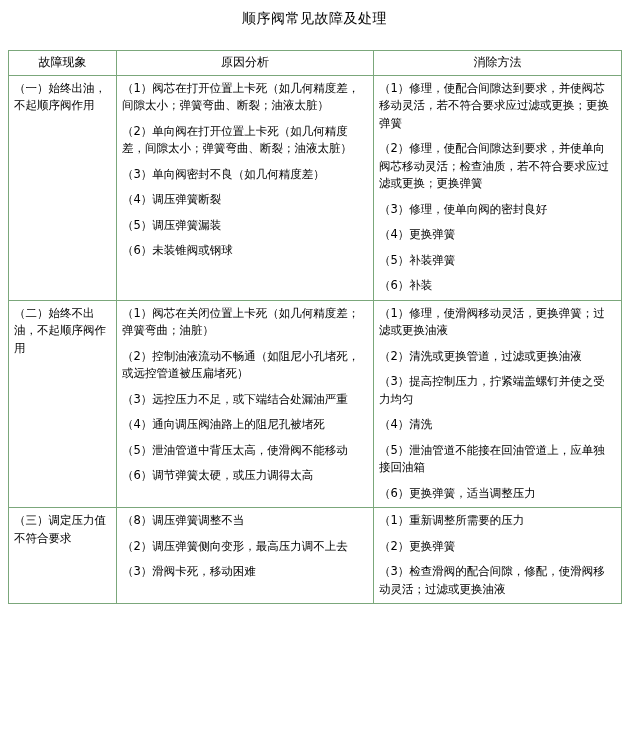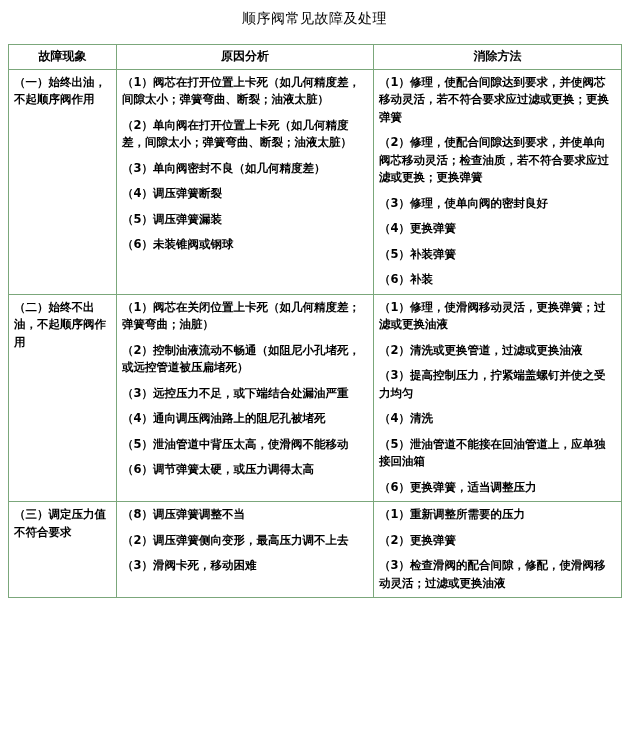--- a/index.html
+++ b/index.html
@@ -18,36 +18,36 @@
     width: 629px;
     height: 751px;
     box-sizing: border-box;
     padding: 6px 8px 0 8px;
   }
   .doc-title {
     text-align: center;
     font-size: 14px;
     line-height: 20px;
     font-weight: normal;
-    margin: 2px 0 16px 0;
+    margin: 2px 0 22px 0;
     letter-spacing: 0.5px;
   }
   table.fault-table {
     border-collapse: collapse;
     table-layout: fixed;
     width: 613px;
     border: 1px solid #7ba77b;
   }
   table.fault-table td, table.fault-table th {
     border: 1px solid #7ba77b;
     vertical-align: top;
     padding: 4px 5px 5px 5px;
     font-size: 11.5px;
     line-height: 17.5px;
-    font-weight: bold;
+    font-weight: normal;
   }
   table.fault-table thead th {
     text-align: center;
     padding-top: 3px;
     padding-bottom: 3px;
     font-size: 12px;
   }
   col.c1 { width: 108px; }
   col.c2 { width: 257px; }
   col.c3 { width: 248px; }

